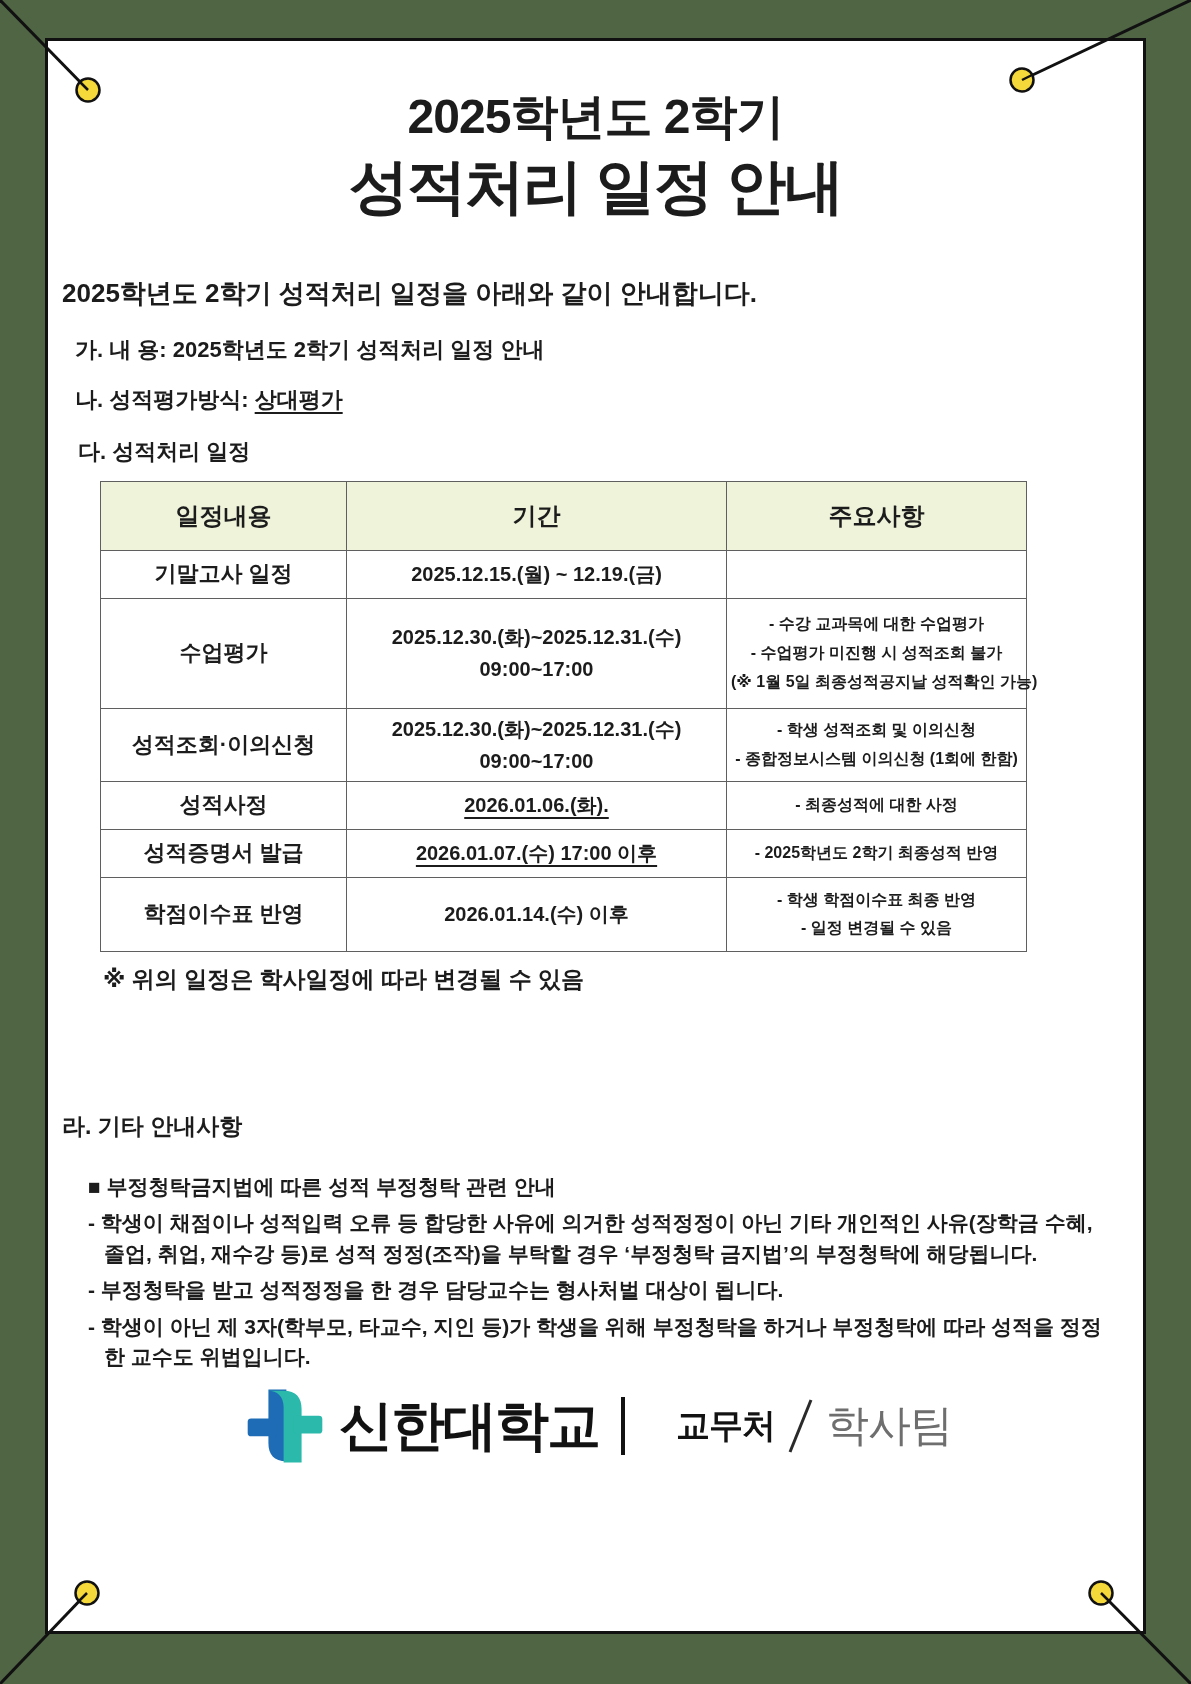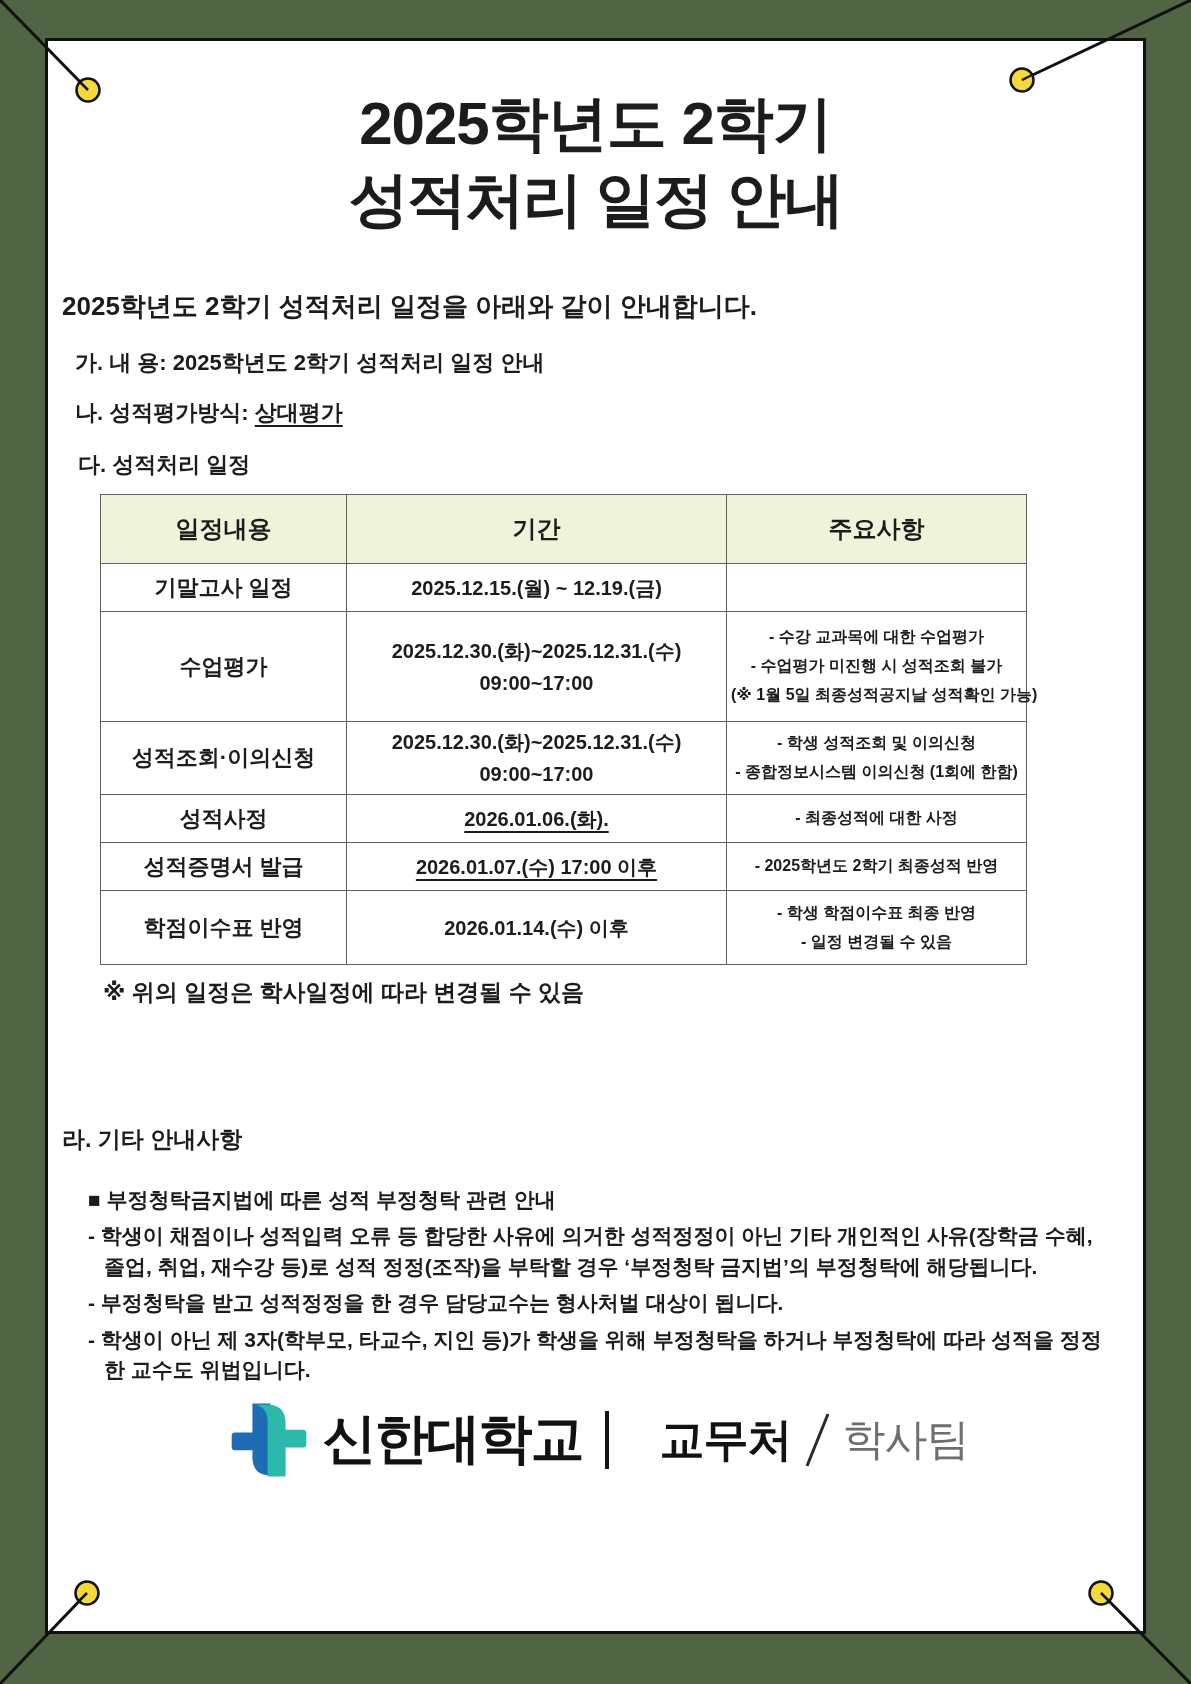--- a/index.html
+++ b/index.html
@@ -10,21 +10,21 @@
     color:#1c1c1c;
   }
   .poster{
     position:absolute;left:45px;top:38px;width:1101px;height:1596px;
     background:#ffffff;border:3px solid #111;box-sizing:border-box;
     overflow:hidden;
   }
   .overlay{position:absolute;left:0;top:0;width:1191px;height:1684px;pointer-events:none;}
 
   .title-wrap{margin-top:50px;text-align:center;line-height:1.1;}
-  .title-1{font-size:60px;font-weight:800;letter-spacing:-1px;}
+  .title-1{font-size:48px;font-weight:800;letter-spacing:-1px;}
   .title-2{font-size:60px;font-weight:800;letter-spacing:-2px;margin-top:10px;}
 
   .intro{margin:56px 0 0 14px;font-size:26px;font-weight:600;}
   .item{font-size:22px;font-weight:600;}
   .item-ga{margin:24px 16px 0 27px;}
   .item-na{margin:20px 0 0 27px;}
   .item-da{margin:22px 0 0 30px;}
   .na-value{font-weight:800;text-decoration:underline;text-decoration-thickness:2px;text-underline-offset:5px;}
 
   table.schedule{
@@ -48,21 +48,21 @@
   .section-ra{margin:116px 0 0 14px;font-size:23px;font-weight:600;}
   .warning{margin:34px 0 0 37px;font-size:23px;font-weight:600;}
   .guide{margin:30px 30px 0 40px;font-size:21px;font-weight:600;line-height:1.45;}
   .guide-header{margin-bottom:6px;}
   .guide-item{margin-top:6px;padding-left:16px;text-indent:-16px;max-width:1005px;}
 
   .footer{margin-top:16px;display:flex;align-items:center;justify-content:center;gap:16px;padding-left:8px;}
   .logo-mark{width:76px;height:76px;flex:0 0 auto;}
   .uni-name{font-size:54px;font-weight:800;letter-spacing:-2px;color:#121212;}
   .divider-bar{width:4px;height:58px;background:#121212;margin:0 6px;}
-  .dept-name{font-size:45px;font-weight:800;letter-spacing:-1px;color:#121212;margin-left:29px;}
+  .dept-name{font-size:34px;font-weight:800;letter-spacing:-1px;color:#121212;margin-left:29px;}
   .slash{width:3px;height:56px;background:#2a2a2a;transform:rotate(22deg);margin:0 8px;}
   .team-name{font-size:43px;font-weight:500;letter-spacing:-1px;color:#6e6e6e;}
 </style>
 </head>
 <body>
 
 <div class="poster">
 
   <div class="title-wrap">
     <div class="title-1">2025학년도 2학기</div>

